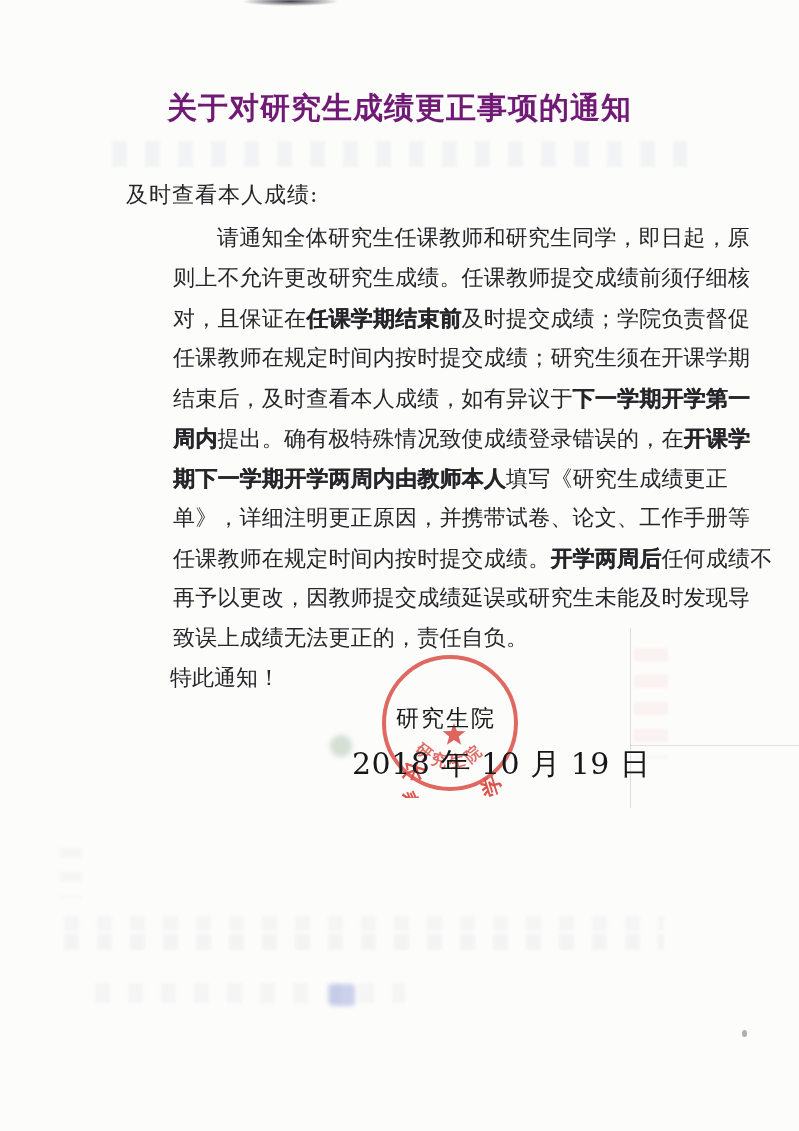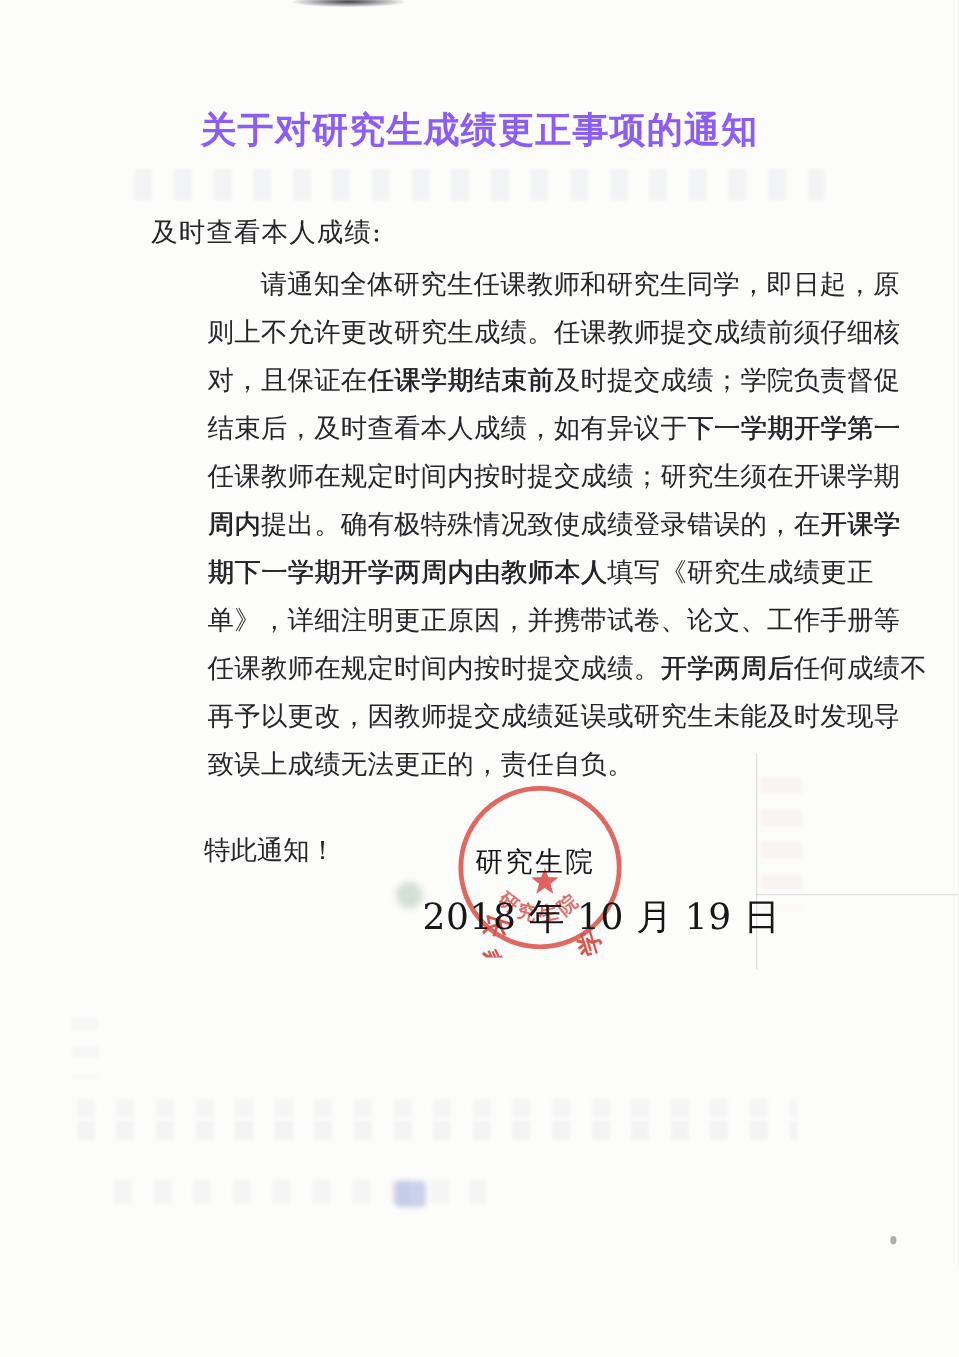--- a/index.html
+++ b/index.html
@@ -10,32 +10,32 @@
     overflow:hidden;
     font-family:"DejaVu Serif","Liberation Serif",serif;
     color:#1e1e1e;
   }
   
   .doc-title{
     position:absolute;top:88px;left:0;width:100%;
     text-align:center;
     font-family:"DejaVu Sans","Liberation Sans",sans-serif;
     font-size:30px;font-weight:700;letter-spacing:1px;
-    color:#8b5cf6;
+    color:#701a75;
   }
   
   .content{
     position:absolute;left:126px;top:172px;width:580px;
     font-size:22px;color:#26262a;
   }
   .salutation{height:46px;line-height:46px;letter-spacing:1px;}
   .bodyline{height:40px;line-height:40px;white-space:nowrap;letter-spacing:0.2px;margin-left:47px;}
   .bodyline.indent,.closing.indent{text-indent:44px;}
-  .bodyline .bold{font-weight:400;text-shadow:0.5px 0 0 currentColor;}
-  .closing{height:40px;line-height:40px;font-size:22px;margin-top:32px;}
+  .bodyline .bold{font-weight:700;text-shadow:0.5px 0 0 currentColor;}
+  .closing{height:40px;line-height:40px;font-size:22px;}
   
   .sig-name{
     position:absolute;left:396px;top:703px;z-index:3;
     font-size:23px;letter-spacing:2px;color:#17171a;
   }
   .sig-date{
     position:absolute;left:352px;top:744px;z-index:3;
     font-size:30px;letter-spacing:0.5px;color:#17171a;
   }
   
@@ -109,22 +109,22 @@
   <div class="artifact speck"></div>
 
   <div class="doc-title">关于对研究生成绩更正事项的通知</div>
 
   <div class="content">
     <div class="salutation">及时查看本人成绩:</div>
     <div>
         <div class="bodyline indent"><span>请通知全体研究生任课教师和研究生同学，即日起，原</span></div>
         <div class="bodyline"><span>则上不允许更改研究生成绩。任课教师提交成绩前须仔细核</span></div>
         <div class="bodyline"><span>对，且保证在</span><span class="bold">任课学期结束前</span><span>及时提交成绩；学院负责督促</span></div>
+        <div class="bodyline"><span>任课教师在规定时间内按时提交成绩；研究生须在开课学期</span></div>
         <div class="bodyline"><span>结束后，及时查看本人成绩，如有异议于</span><span class="bold">下一学期开学第一</span></div>
-        <div class="bodyline"><span>任课教师在规定时间内按时提交成绩；研究生须在开课学期</span></div>
         <div class="bodyline"><span class="bold">周内</span><span>提出。确有极特殊情况致使成绩登录错误的，在</span><span class="bold">开课学</span></div>
         <div class="bodyline"><span class="bold">期下一学期开学两周内由教师本人</span><span>填写《研究生成绩更正</span></div>
         <div class="bodyline"><span>单》，详细注明更正原因，并携带试卷、论文、工作手册等</span></div>
         <div class="bodyline"><span>任课教师在规定时间内按时提交成绩。</span><span class="bold">开学两周后</span><span>任何成绩不</span></div>
         <div class="bodyline"><span>再予以更改，因教师提交成绩延误或研究生未能及时发现导</span></div>
         <div class="bodyline"><span>致误上成绩无法更正的，责任自负。</span></div>
       </div>
     <div class="closing indent">特此通知！</div>
   </div>
 

